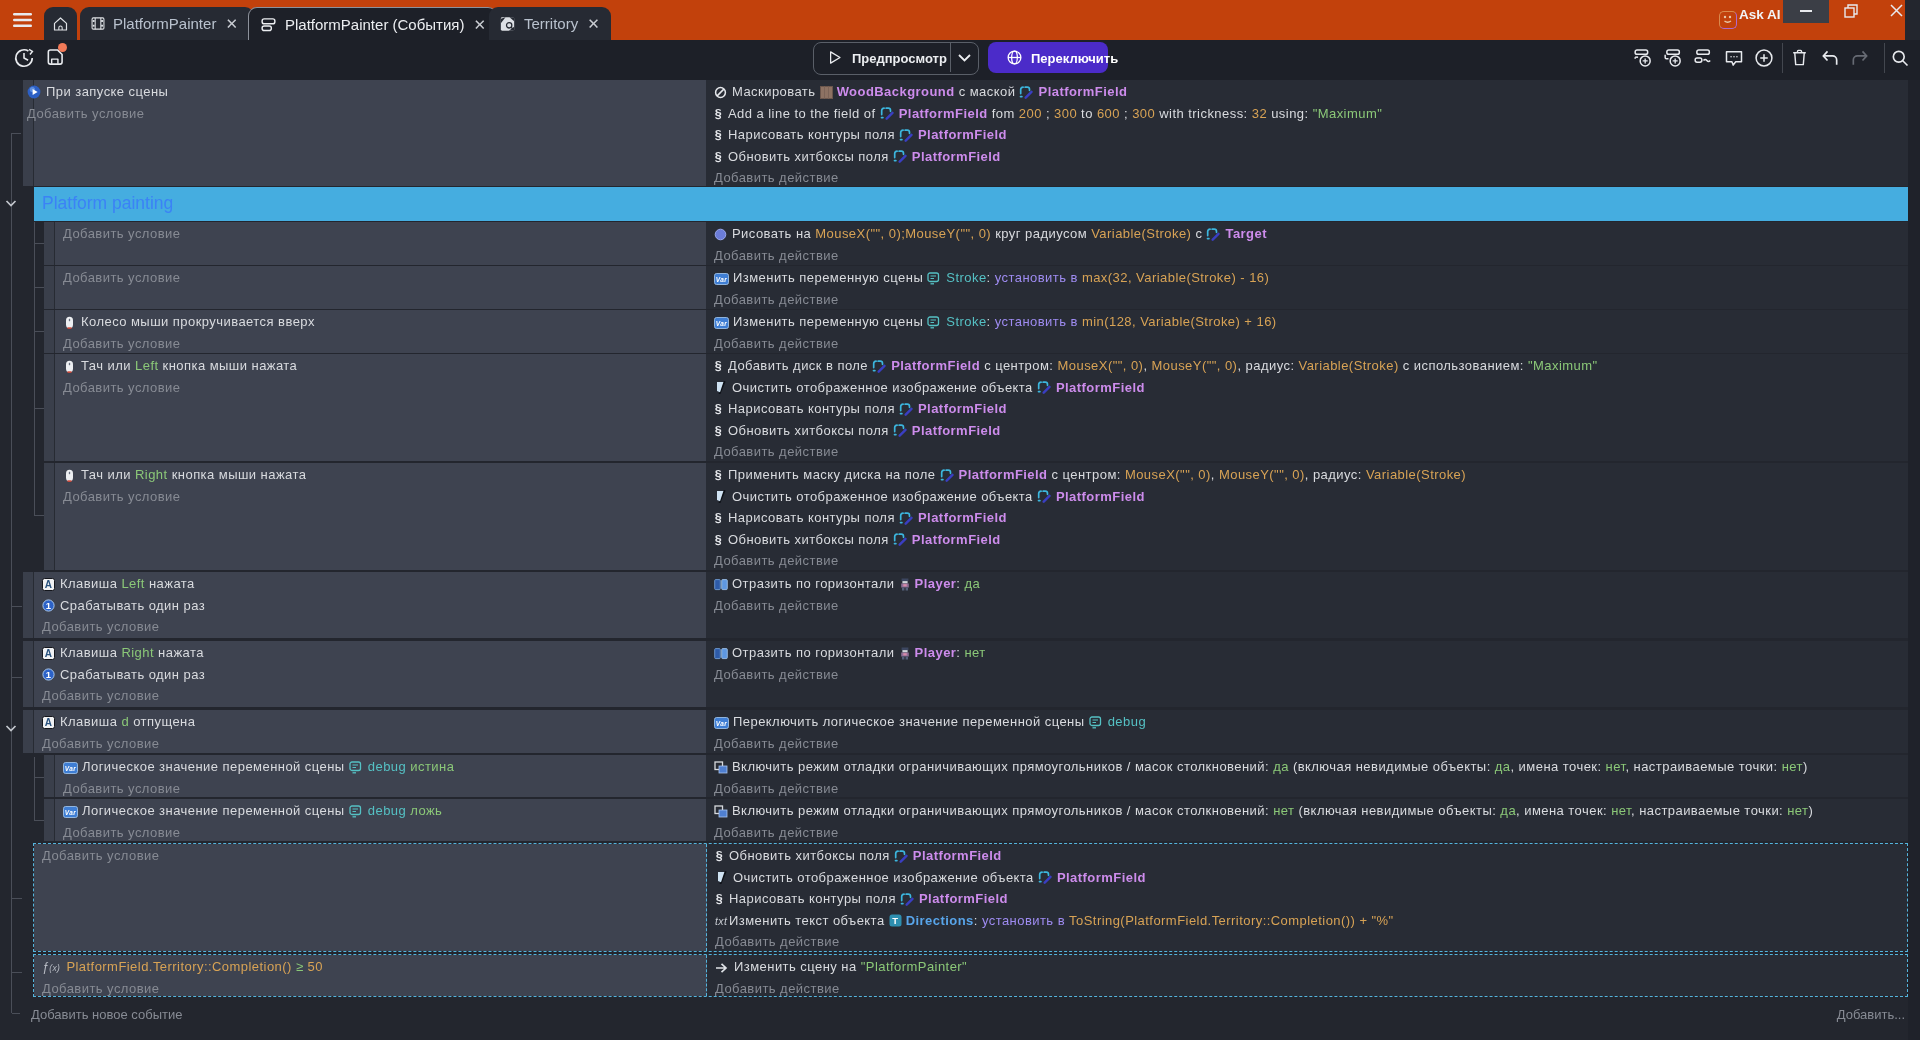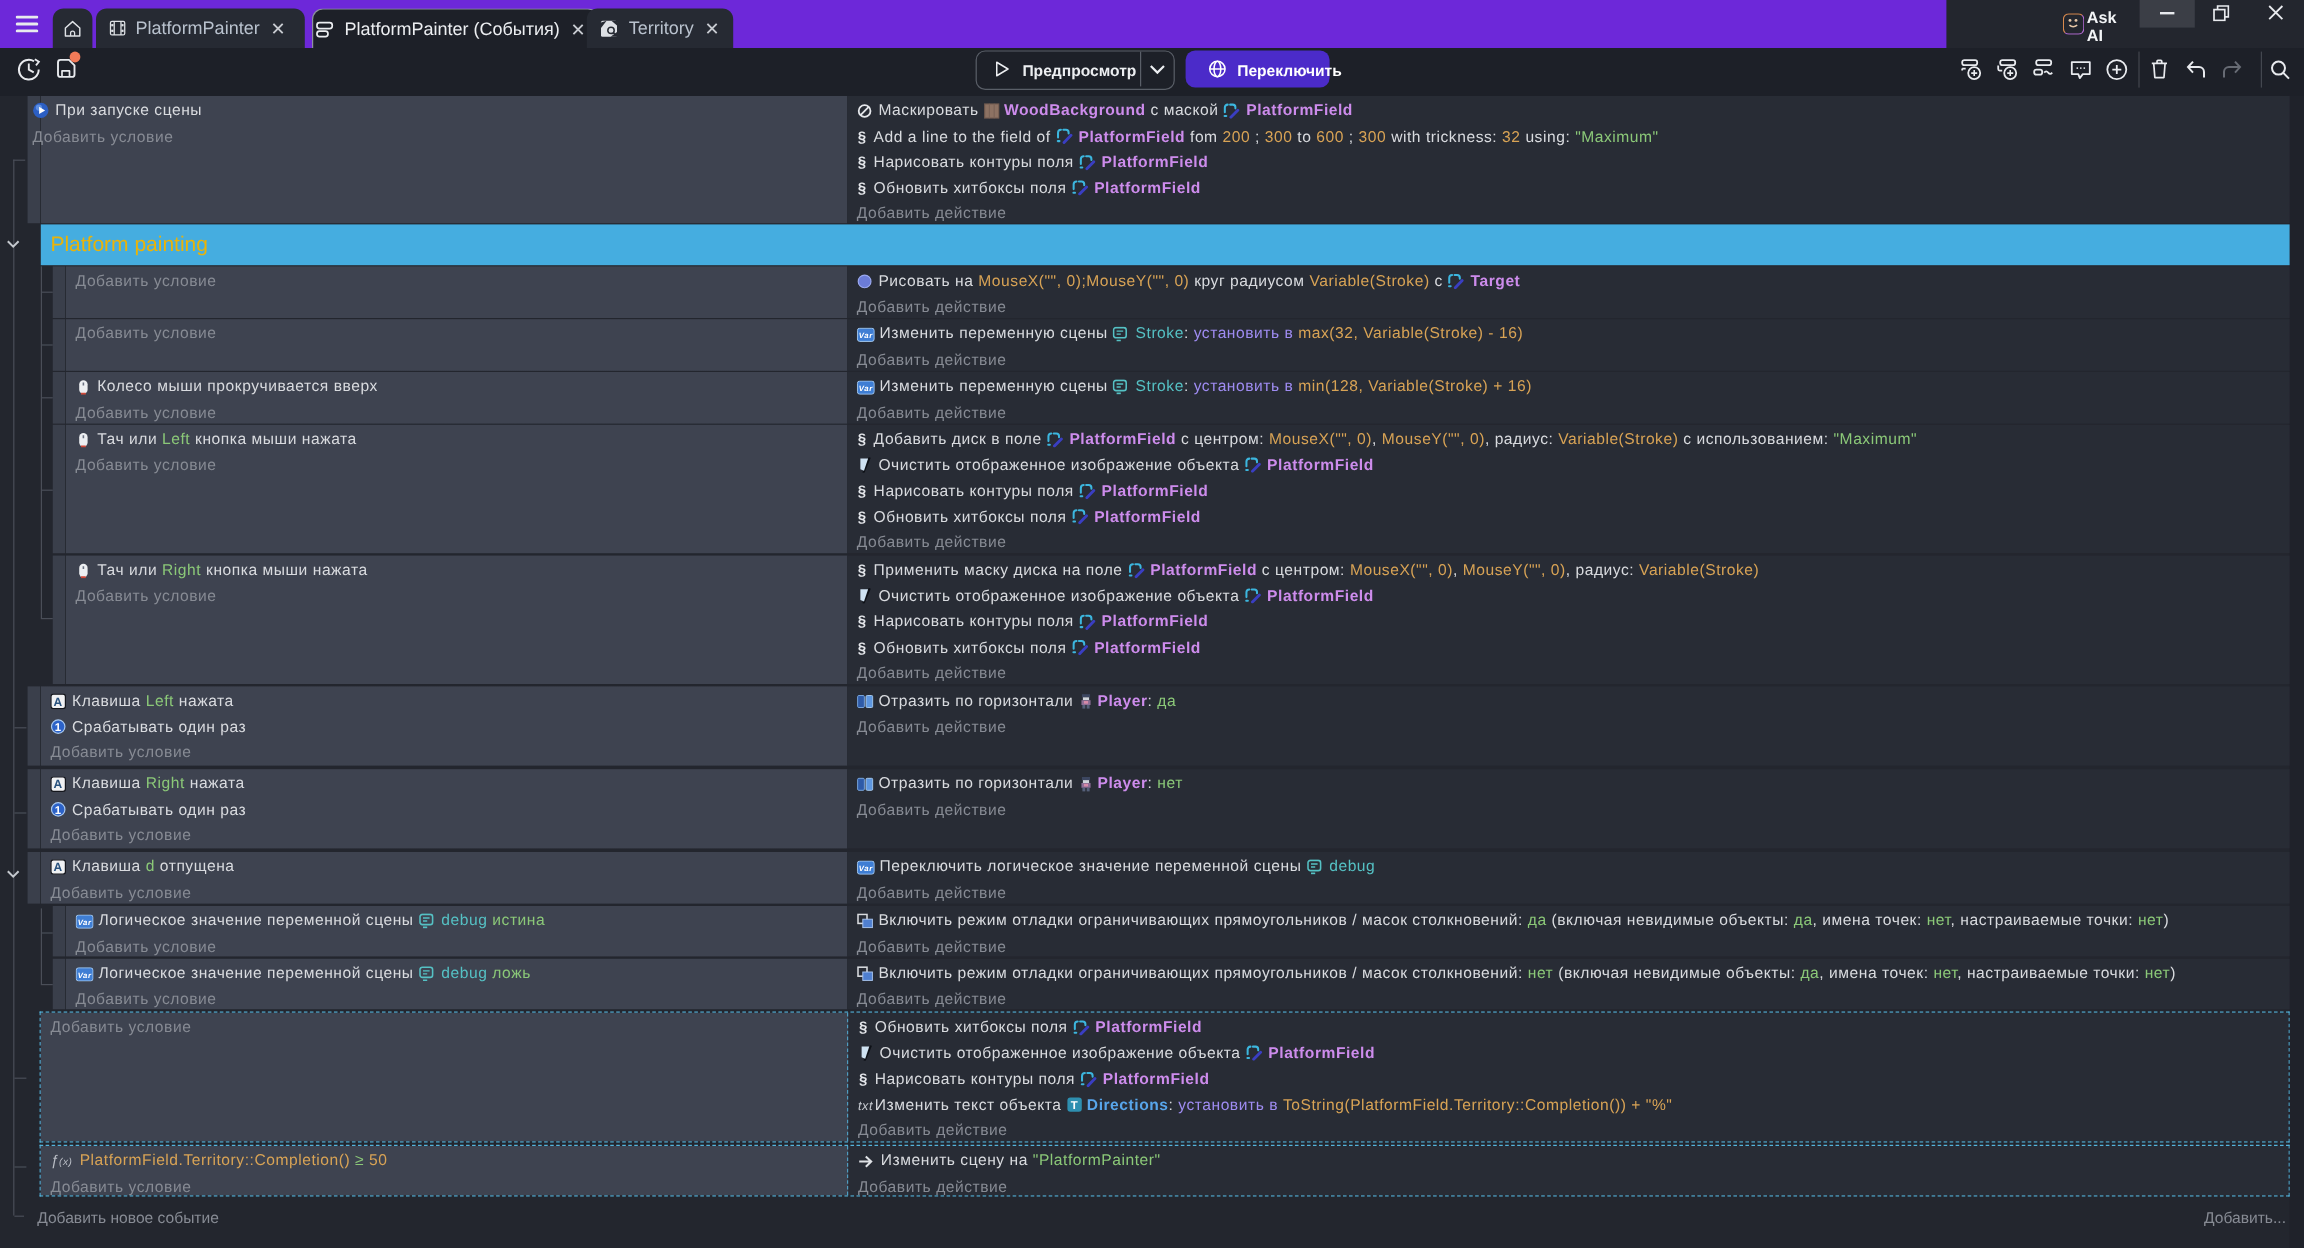--- a/index.html
+++ b/index.html
@@ -1,18 +1,18 @@
 <!DOCTYPE html>
 <html><head><meta charset="utf-8">
 <style>
 html,body{margin:0;padding:0}
 body{width:1920px;height:1040px;background:#23262e;font-family:"Liberation Sans",sans-serif;overflow:hidden;position:relative}
 .ab{position:absolute}
 
-#titlebar{left:0;top:0;width:1622px;height:40px;background:#6d28d9}
+#titlebar{left:0;top:0;width:1905px;height:40px;background:#c2410c}
 #toolbar{left:0;top:40px;width:1920px;height:40px;background:#1d2028}
 .tab{position:absolute;top:7px;height:33px;background:#262a33;border-radius:9px 9px 0 0;display:flex;align-items:center;color:#b9c2ce;font-size:15px;white-space:nowrap}
 .tab.active{background:#1d2028;border:1px solid #8d929c;border-bottom:none;color:#eceef1}
 .tclose{color:#c9ccd2;font-size:15px;margin-left:9px}
 
 .ev-cond{position:absolute;background:#3e4350}
 .ev-act{position:absolute;left:706px;width:1202px;background:#282c35}
 .strip{background:linear-gradient(90deg,#3a3f4b 0px,#3a3f4b 10px,#272b33 10px,#272b33 11px,#3e4350 11px)}
 .ln{height:21.5px;line-height:21.5px;white-space:nowrap;font-size:13px;letter-spacing:0.45px;color:#d9dbdf}
 .pad{padding:1px 0 0 8px}
@@ -51,21 +51,21 @@
         <line x1="7.5" y1="3" x2="7.5" y2="21"></line>
         <line x1="16.5" y1="3" x2="16.5" y2="21"></line>
         <rect x="3.5" y="6.5" width="3" height="3" fill="#dfe2e6" stroke="none"></rect>
         <rect x="3.5" y="14" width="3" height="3" fill="#dfe2e6" stroke="none"></rect>
         <rect x="17" y="6.5" width="3" height="3" fill="#dfe2e6" stroke="none"></rect>
         <rect x="17" y="14" width="3" height="3" fill="#dfe2e6" stroke="none"></rect>
       </svg>
     <span style="margin-left:7px">PlatformPainter</span>
       <span class="tclose">✕</span>
   </div>
-  <div class="tab active" style="left:260px;width:236px;padding-left:1px">
+  <div class="tab active" style="left:248px;width:236px;padding-left:11px">
     <svg width="17" height="17" viewBox="0 0 24 24" fill="none" stroke="#eceef1" stroke-width="2">
         <rect x="3" y="4" width="18" height="7" rx="3"></rect>
         <rect x="3" y="14" width="13" height="6.5" rx="3"></rect>
       </svg>
     <span style="margin-left:8px">PlatformPainter (События) </span>
       <span class="tclose">✕</span>
   </div>
   <div class="tab" style="left:489px;width:112px;padding-left:10px">
     <svg width="17" height="16" viewBox="0 0 24 24">
         <rect x="2" y="2" width="20" height="20" rx="2" fill="#dde0e5"></rect>
@@ -238,21 +238,21 @@
             <path d="M1.7 8.6 V4.6 Q1.7 2.2 4.1 2.2" fill="none" stroke="#3cb6de" stroke-width="1.7" stroke-linecap="round"></path>
             <path d="M6.1 2.2 H8.3 Q10.5 2.2 10.5 4.4 V5.3" fill="none" stroke="#3cb6de" stroke-width="1.7" stroke-linecap="round"></path>
             <path d="M1.5 11.6 H2.9" stroke="#3cb6de" stroke-width="1.7" stroke-linecap="round"></path>
             <path d="M6.7 12.7 L12.5 6.8" stroke="#3a3ec2" stroke-width="2.4" stroke-linecap="round"></path>
           </svg> <b class="ob">PlatformField</b></div>
 <div class="ln g">Добавить действие</div>
 </div>
     </div>
 
 <div class="ab" style="left:34px;top:107px;width:1874px;height:34px;background:#45ade0"></div>
-<div class="ab" style="left:42px;top:113px;font-size:17.5px;color:#eab308">Platform painting</div>
+<div class="ab" style="left:42px;top:113px;font-size:17.5px;color:#3b82f6">Platform painting</div>
 
 <div class="ev-cond strip" style="left:44px;top:142px;width:662px;height:43px">
       <div class="pad" style="padding-left:19px">
 <div class="ln g">Добавить условие</div>
 </div>
     </div>
 <div class="ev-act" style="top:142px;height:43px">
       <div class="pad">
 <div class="ln"><svg class="ic" width="13" height="13">
             <circle cx="6.5" cy="6.5" r="5.3" fill="#6b7cd8" stroke="#9aa8ee" stroke-width="1"></circle>

